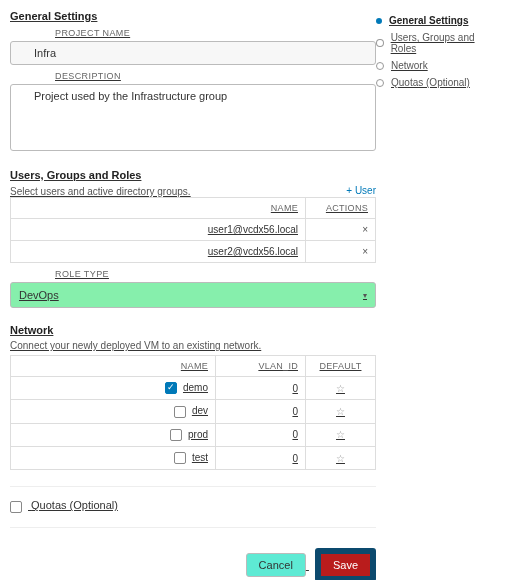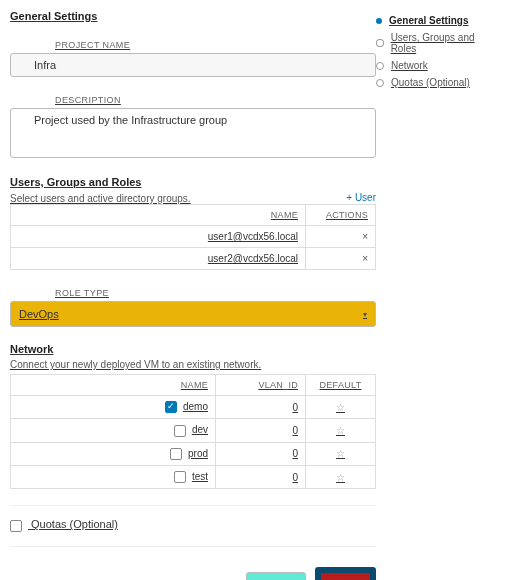--- a/index.html
+++ b/index.html
@@ -1,36 +1,36 @@
 <!DOCTYPE html>
 <html><head>
 <meta charset="utf-8">
 <style>
   * { box-sizing: border-box; font-family: -apple-system, BlinkMacSystemFont, "Segoe UI", Arial, sans-serif; }
   body { margin: 0; padding: 10px; background: #fff; color: #333; font-size: 11px; }
   .wrap { display: flex; width: 486px; text-decoration: underline; }
   .main { flex: 1; }
   .side { width: 120px; padding-top: 2px; }
   .section-title { font-weight: 600; font-size: 11px; color: #222; margin-bottom: 4px; }
-  .label { font-size: 9px; letter-spacing: 0.4px; color: #666; margin: 18px 0 3px; text-transform: uppercase; padding-left: 45px; }
+  .label { font-size: 9px; letter-spacing: 0.4px; color: #666; margin: 6px 0 3px; text-transform: uppercase; padding-left: 45px; }
   .subtext { font-size: 10px; color: #555; margin-bottom: 4px; }
   input[type=text].field, textarea.field, .select-field {
     width: 100%; border: 1px solid #bbb; border-radius: 3px; padding: 5px 23px;
     font-size: 11px; background: #f7f7f7; color: #333;
   }
   .name-input { background: #eee; border: 2px solid #888; }
-  textarea.field { height: 50px; resize: none; background: #fff; }
+  textarea.field { height: 67px; resize: none; background: #fff; }
   .block { margin-bottom: 16px; }
   .add-link { float: right; color: #0079b8; font-size: 10px; cursor: pointer; }
   .table { width: 100%; border: 1px solid #ccc; border-collapse: collapse; }
   .table th, .table td { border: 1px solid #ddd; padding: 5px 7px; font-size: 10px; text-align: right; }
   .table th { color: #666; font-weight: 500; font-size: 9px; letter-spacing: 0.3px; text-transform: uppercase; }
   .table th.actions, .table td.actions { text-align: right; width: 70px; }
   .table td .x { float: right; cursor: pointer; color: #555; }
-  .select-field { display: flex; justify-content: space-between; align-items: center; background: #eab308; cursor: pointer; padding: 6px 8px; }
+  .select-field { display: flex; justify-content: space-between; align-items: center; background: #86efac; cursor: pointer; padding: 6px 8px; }
   .caret { font-size: 8px; color: #555; }
   .net-table th.def, .net-table td.def { text-align: center; width: 70px; }
   .net-table td.vlan { width: 90px; }
   .chk { display: inline-block; width: 12px; height: 12px; border: 1px solid #888; border-radius: 2px; vertical-align: middle; margin-right: 6px; background: #fff; position: relative; }
   .chk.on { background: #0079b8; border-color: #0079b8; }
   .chk.on::after { content: "✓"; color: #fff; font-size: 9px; position: absolute; left: 1px; top: -1px; }
   .star { color: #999; }
   .quotas { margin: 10px 0 14px; }
   .actions-row { text-align: right; padding-top: 8px; border-top: 0; }
   .btn { display: inline-block; padding: 5px 12px; font-size: 11px; border-radius: 3px; cursor: pointer; margin-left: 6px; }

